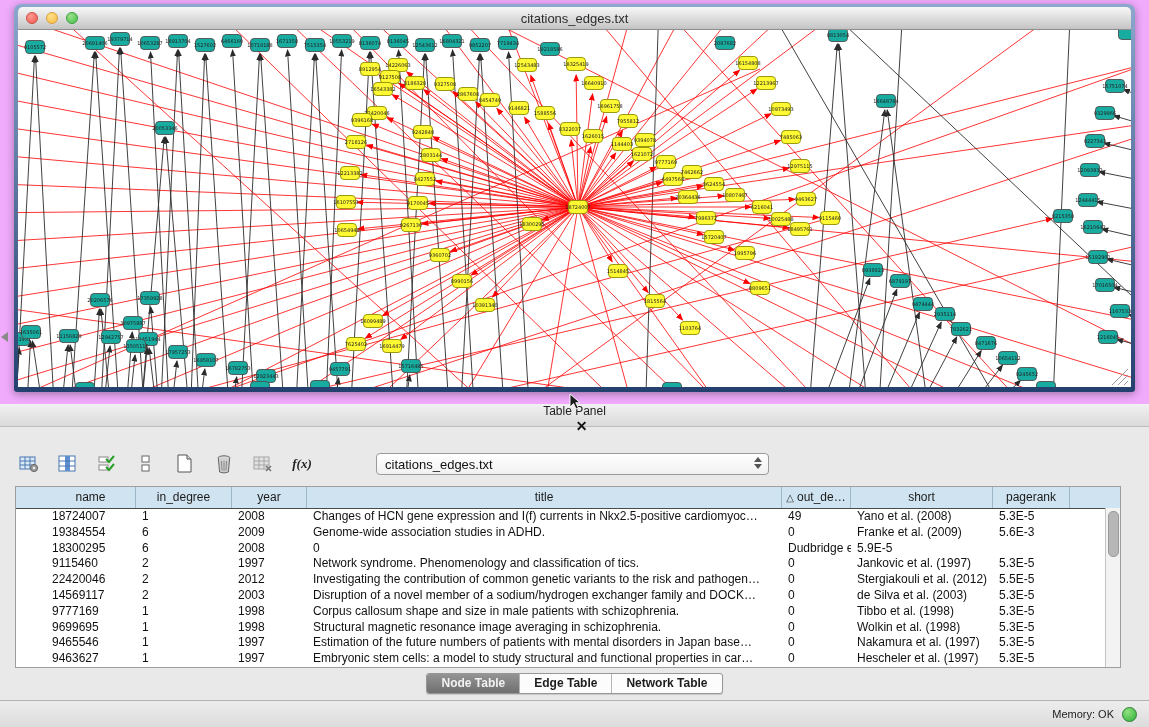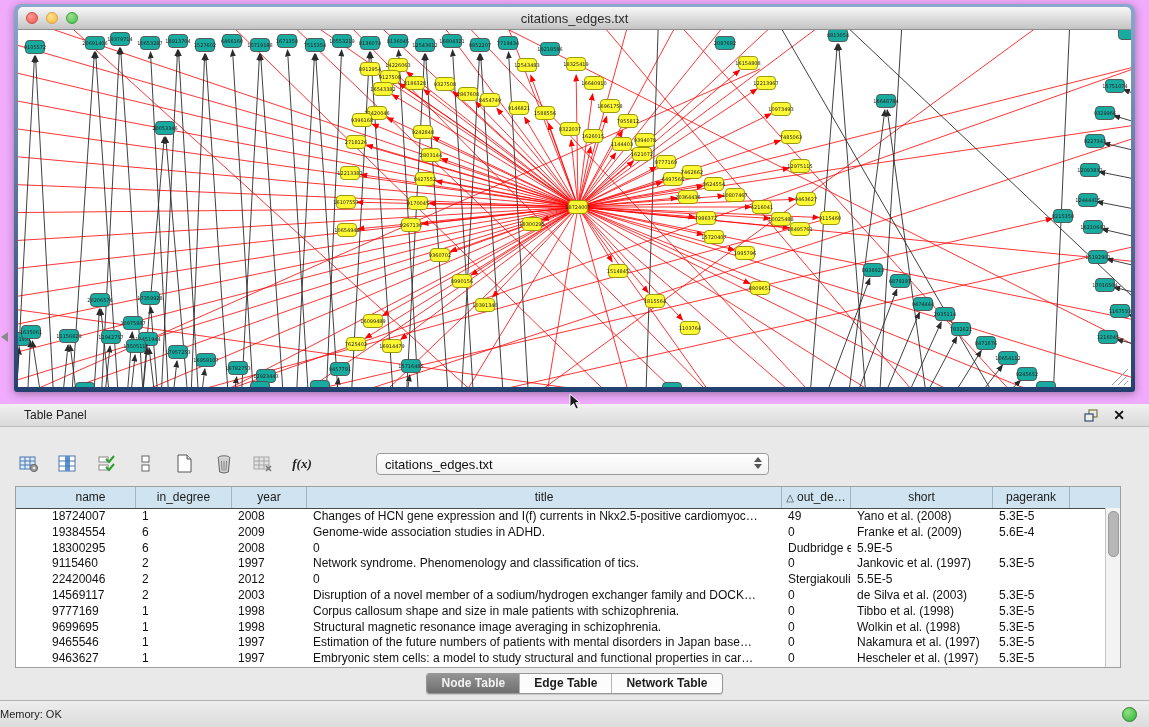--- a/index.html
+++ b/index.html
@@ -20,21 +20,21 @@
   .canvas{position:relative;height:357px;background:#ffffff;overflow:hidden;}
   #net{display:block;}
   #net text{font:5px "DejaVu Sans",sans-serif;fill:#222;text-anchor:middle;}
   
   .side-arrow{position:absolute;left:1px;top:332px;width:0;height:0;
     border-top:5px solid transparent;border-bottom:5px solid transparent;border-right:7px solid #8a8a8a;}
   .cursor{position:absolute;left:569px;top:393px;z-index:40;}
   
   .table-panel{position:absolute;left:0;top:404px;width:1149px;height:296px;background:#e9e9e9;}
   .panel-header{height:22px;background:linear-gradient(#f1f1f1,#dadada);border-bottom:1px solid #bdbdbd;
-    display:flex;align-items:center;padding:0 24px;font-size:12px;color:#222;}
+    display:flex;align-items:center;padding:0 24px;font-size:12px;color:#222;flex-direction:column;}
   .panel-header .spacer{flex:1;}
   .panel-x{font-size:14px;font-weight:bold;color:#111;margin-left:14px;cursor:default;}
   .toolbar{display:flex;align-items:center;gap:17px;margin:24px 0 0 18px;height:26px;}
   .tbtn{width:22px;height:22px;display:flex;align-items:center;justify-content:center;}
   .fx{font:italic bold 13px "Liberation Serif",serif;color:#222;}
   .combo{margin-left:46px;width:393px;height:22px;border:1px solid #9b9b9b;border-radius:4px;
     background:linear-gradient(#ffffff,#f1f1f1);display:flex;align-items:center;
     font-size:13px;color:#111;padding:0 8px;position:relative;box-sizing:border-box;}
   .combo .steppers{position:absolute;right:6px;top:3px;display:flex;flex-direction:column;gap:2px;}
   .combo .up{width:0;height:0;border-left:4px solid transparent;border-right:4px solid transparent;border-bottom:5px solid #555;}
@@ -52,21 +52,21 @@
   .vscroll{position:absolute;top:21px;right:0;width:14px;bottom:0;background:#f3f3f3;border-left:1px solid #c4c4c4;}
   .vthumb{position:absolute;top:3px;left:2px;width:9px;height:44px;border-radius:5px;background:#b7b7b7;border:1px solid #9a9a9a;}
   .tabsrow{position:absolute;left:0;top:269px;width:100%;display:flex;justify-content:center;}
   .seg{display:flex;border:1px solid #979797;border-radius:3px;overflow:hidden;background:#fcfcfc;height:19px;box-shadow:0 1px 1px rgba(0,0,0,.15);}
   .seg .tab{padding:0 14px;font-size:12px;font-weight:bold;color:#1c1c1c;line-height:19px;border-left:1px solid #b5b5b5;}
   .seg .tab:first-child{border-left:none;}
   .seg .tab.sel{background:linear-gradient(#949494,#6f6f6f);color:#f2f2f2;}
   
   .statusbar{position:absolute;left:0;top:700px;width:1149px;height:27px;box-sizing:border-box;
     background:linear-gradient(#ededed,#dcdcdc);border-top:1px solid #b2b2b2;
-    display:flex;align-items:center;justify-content:space-between;padding-right:12px;font-size:11px;color:#222;gap:8px;}
+    display:flex;align-items:center;justify-content:flex-end;padding-right:12px;font-size:11px;color:#222;gap:8px;}
   .led{width:13px;height:13px;border-radius:50%;background:radial-gradient(circle at 35% 30%,#90e27f,#2fb13a);border:1px solid #2e7d32;}
 </style>
 </head>
 <body>
 
 <div class="desktop">
 
   <div class="net-window">
     <div class="titlebar">
       <div class="lights">
@@ -642,21 +642,21 @@
             <div class="cell">5.3E-5</div>
             <div class="cell"></div>
           </div>
           <div class="trow">
             <div class="cell">19384554</div>
             <div class="cell">6</div>
             <div class="cell">2009</div>
             <div class="cell">Genome-wide association studies in ADHD.</div>
             <div class="cell">0</div>
             <div class="cell">Franke et al. (2009)</div>
-            <div class="cell">5.6E-4</div>
+            <div class="cell">5.6E-3</div>
             <div class="cell"></div>
           </div>
           <div class="trow">
             <div class="cell">18300295</div>
             <div class="cell">6</div>
             <div class="cell">2008</div>
             <div class="cell">0</div>
             <div class="cell">Dudbridge et al. (2008)</div>
             <div class="cell">5.9E-5</div>
             <div class="cell"></div>
@@ -668,20 +668,21 @@
             <div class="cell">Network syndrome. Phenomenology and classification of tics.</div>
             <div class="cell">0</div>
             <div class="cell">Jankovic et al. (1997)</div>
             <div class="cell">5.3E-5</div>
             <div class="cell"></div>
           </div>
           <div class="trow">
             <div class="cell">22420046</div>
             <div class="cell">2</div>
             <div class="cell">2012</div>
+            <div class="cell">Investigating the contribution of common genetic variants to the risk and pathogen…</div>
             <div class="cell">0</div>
             <div class="cell">Stergiakouli et al. (2012)</div>
             <div class="cell">5.5E-5</div>
             <div class="cell"></div>
           </div>
           <div class="trow">
             <div class="cell">14569117</div>
             <div class="cell">2</div>
             <div class="cell">2003</div>
             <div class="cell">Disruption of a novel member of a sodium/hydrogen exchanger family and DOCK…</div>

